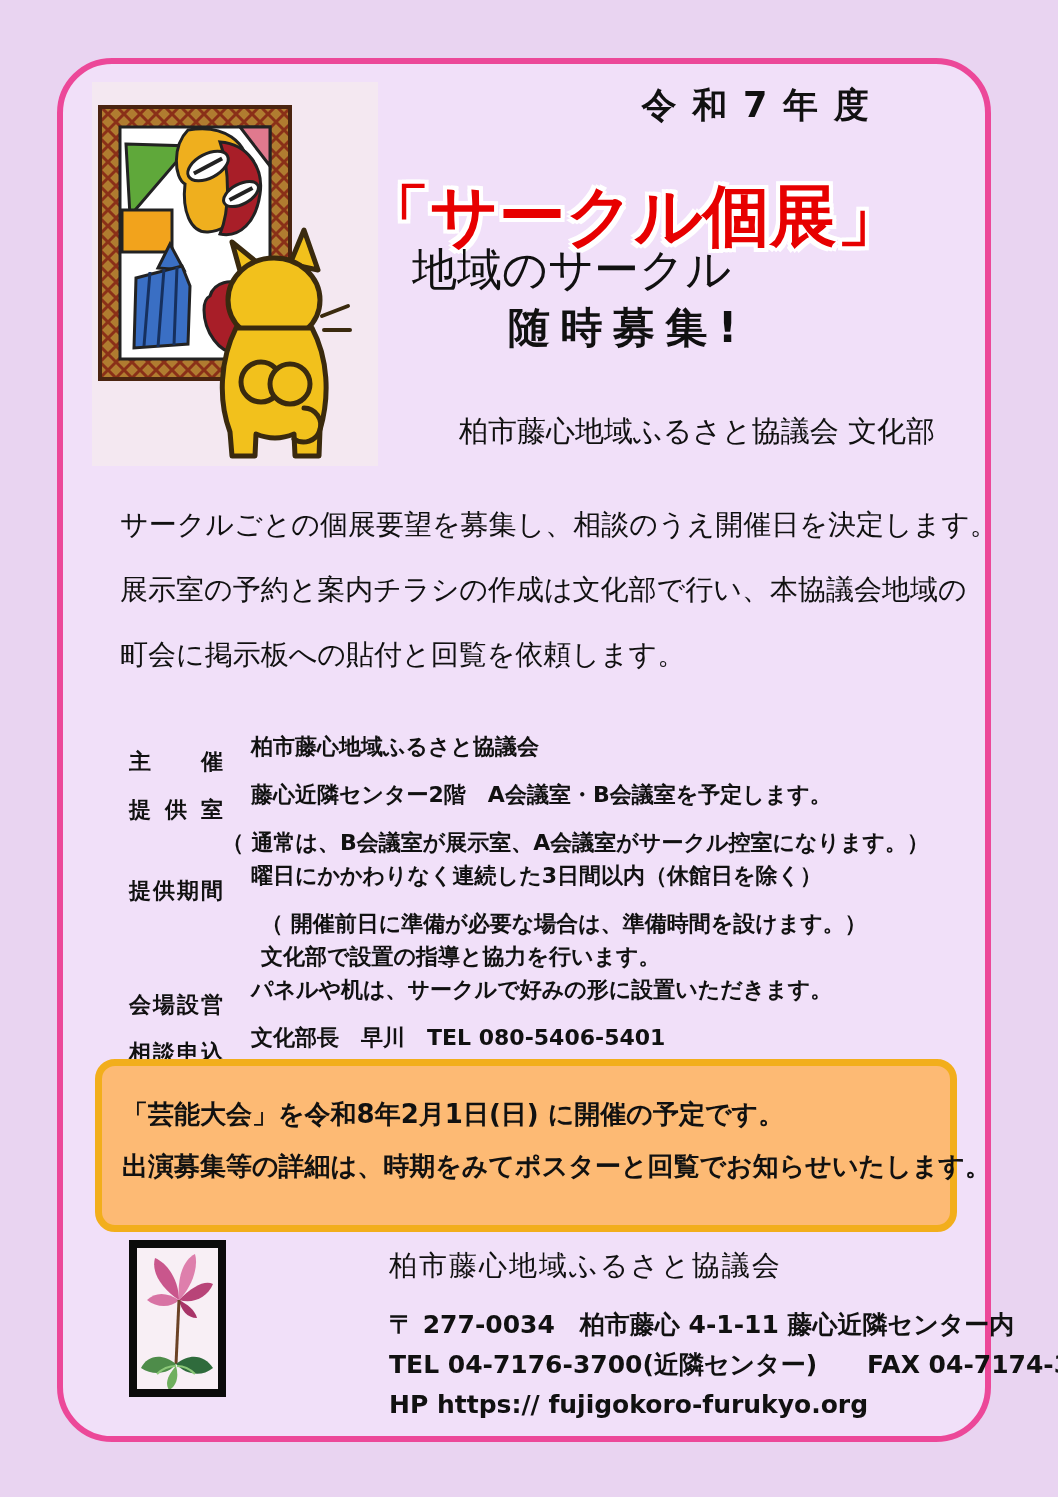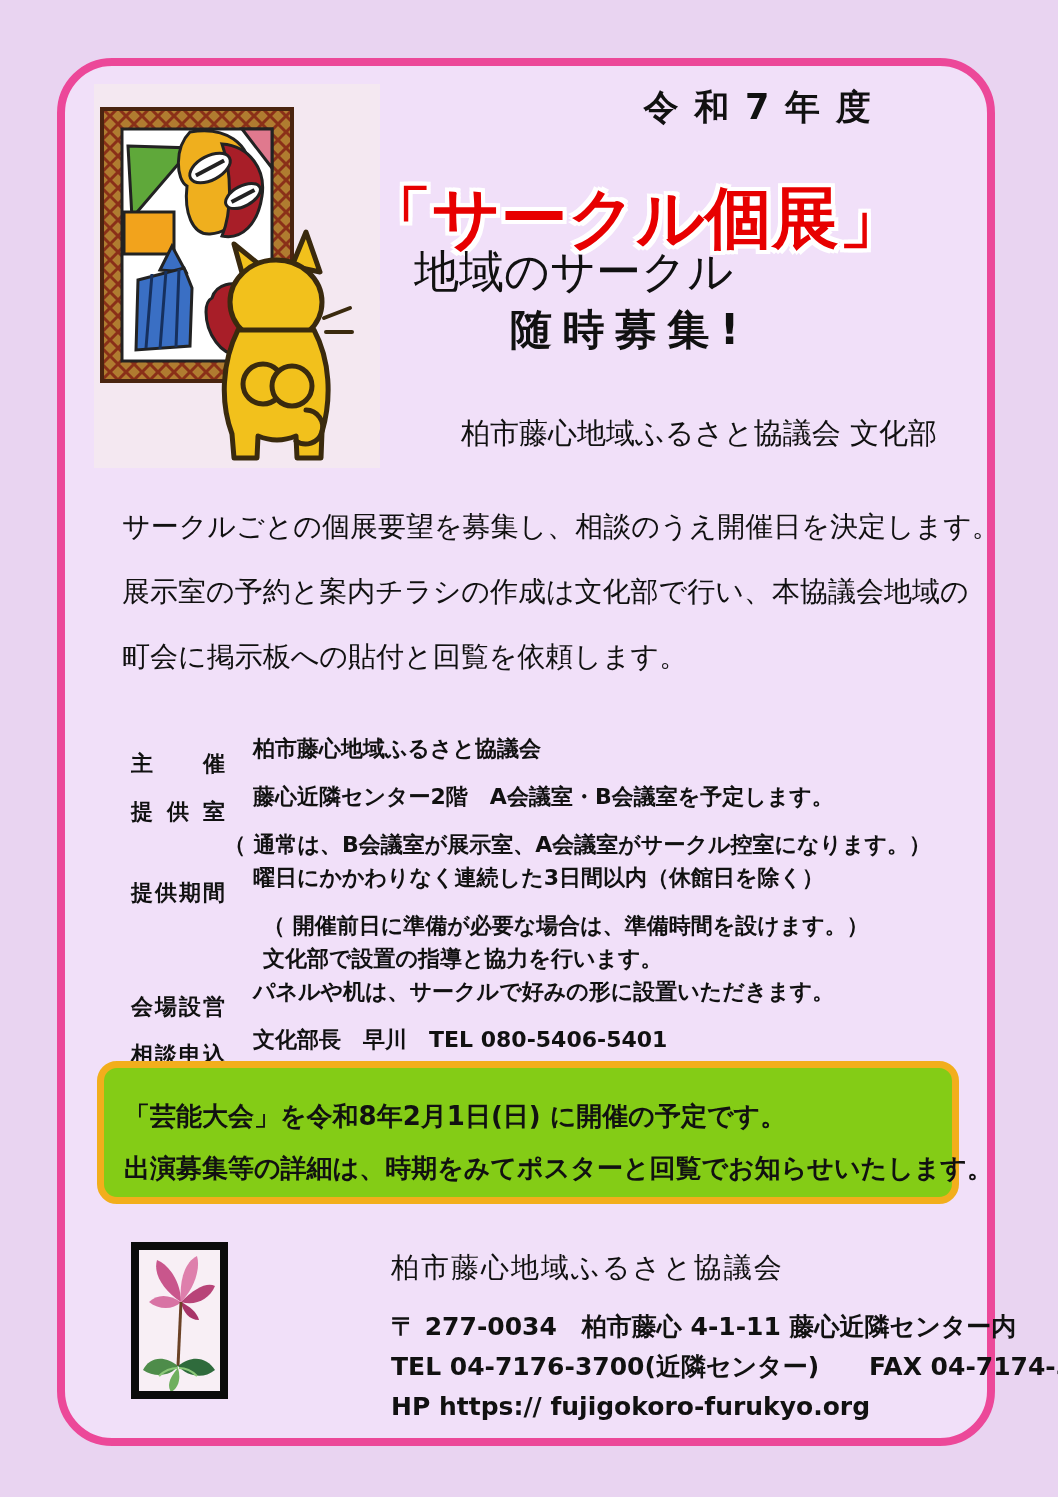--- a/index.html
+++ b/index.html
@@ -3,21 +3,21 @@
 <meta charset="utf-8">
 <style>
   html,body { margin:0; padding:0; }
   body { font-family:"DejaVu Sans",sans-serif; }
   .page {
     position:relative; width:1058px; height:1497px;
     background:#E9D4F1; overflow:hidden;
   }
   .card {
     position:absolute; left:57px; top:58px; width:922px; height:1372px;
-    background:#F1E0F9; border:8px solid #ec4899; border-radius:55px;
+    background:#F1E0F9; border:6px solid #ec4899; border-radius:55px;
   }
   .illustration {
     position:absolute; left:29px; top:18px; width:286px; height:384px;
     background:#F4E8F1;
   }
   .illustration svg { display:block; width:100%; height:100%; }
   .year-label {
     position:absolute; left:500px; top:18px; width:400px;
     font-size:35px; font-weight:bold; color:#111;
     letter-spacing:0.45em; text-align:center; white-space:nowrap;
@@ -54,22 +54,22 @@
   }
   .drow { display:flex; line-height:33px; white-space:nowrap; }
   .dlabel {
     display:inline-block; width:94px; margin-right:28px;
     text-align:justify; text-align-last:justify;margin-top:15px;
   }
   .dval { display:inline-block; }
   .cont .dval { padding-left:10px; }
   .notice {
     position:absolute; left:32px; top:995px; width:808px;
-    background:#84cc16; border:7px solid #F2AE1C; border-radius:20px;
-    padding:22px 20px 3px 20px;
+    background:#fdba74; border:7px solid #F2AE1C; border-radius:20px;
+    padding:22px 20px 33px 20px;
     font-size:26px; font-weight:bold; color:#111; line-height:52px;
     white-space:nowrap;
   }
   .flower-frame {
     position:absolute; left:66px; top:1176px; width:81px; height:141px;
     background:#F8EFF5; border:8px solid #0B0B0B;
   }
   .flower-frame svg { display:block; width:100%; height:100%; }
   .footer-text { position:absolute; left:326px; top:1183px; color:#111; }
   .footer-org { font-size:28px; letter-spacing:2px; margin-bottom:20px; white-space:nowrap; }

